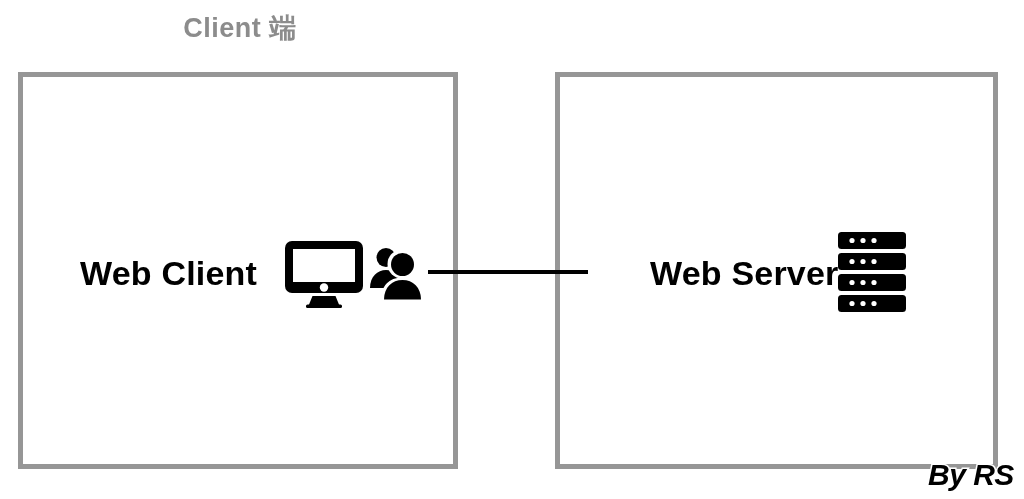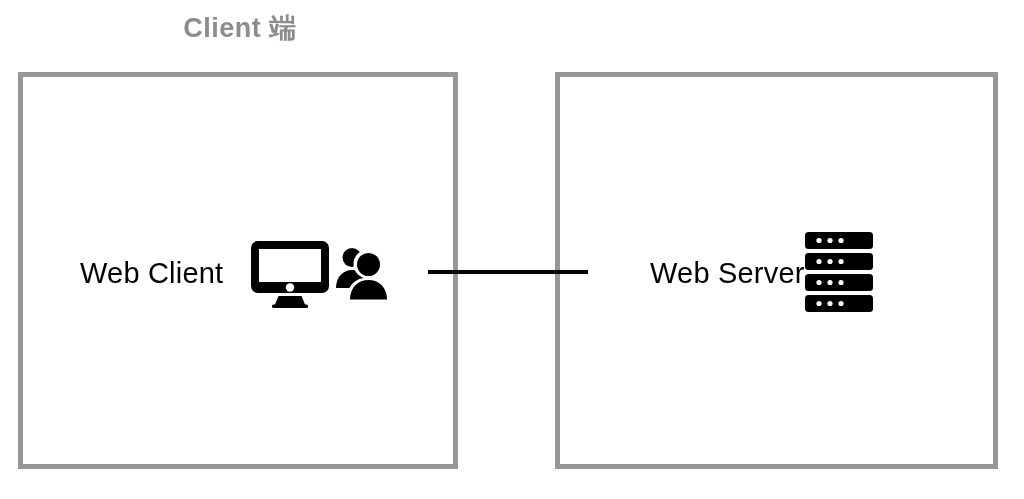--- a/index.html
+++ b/index.html
@@ -83,22 +83,22 @@
     top: 236px;
     height: 74px;
   }
   #server-node {
     left: 650px;
     top: 230px;
     height: 86px;
   }
   .node-label {
     font-family: "Liberation Sans", sans-serif;
-    font-weight: normal;
-    font-size: 29px;
+    font-weight: bold;
+    font-size: 34px;
     color: #000000;
     white-space: nowrap;
     letter-spacing: 0.2px;
   }
   #client-label { margin-right: 27px; }
   #server-label { }
 
   .icon-svg { display: block; }
 
   
@@ -190,14 +190,17 @@
           <circle cx="36" cy="50.5" r="2.6"></circle>
 
           <circle cx="14" cy="71.5" r="2.6"></circle>
           <circle cx="25" cy="71.5" r="2.6"></circle>
           <circle cx="36" cy="71.5" r="2.6"></circle>
         </g>
       </svg>
     </span>
   </div>
 
+  <div id="watermark">
+    <span>By RS</span>
+  </div>
 
 </div>
 
 </body></html>

